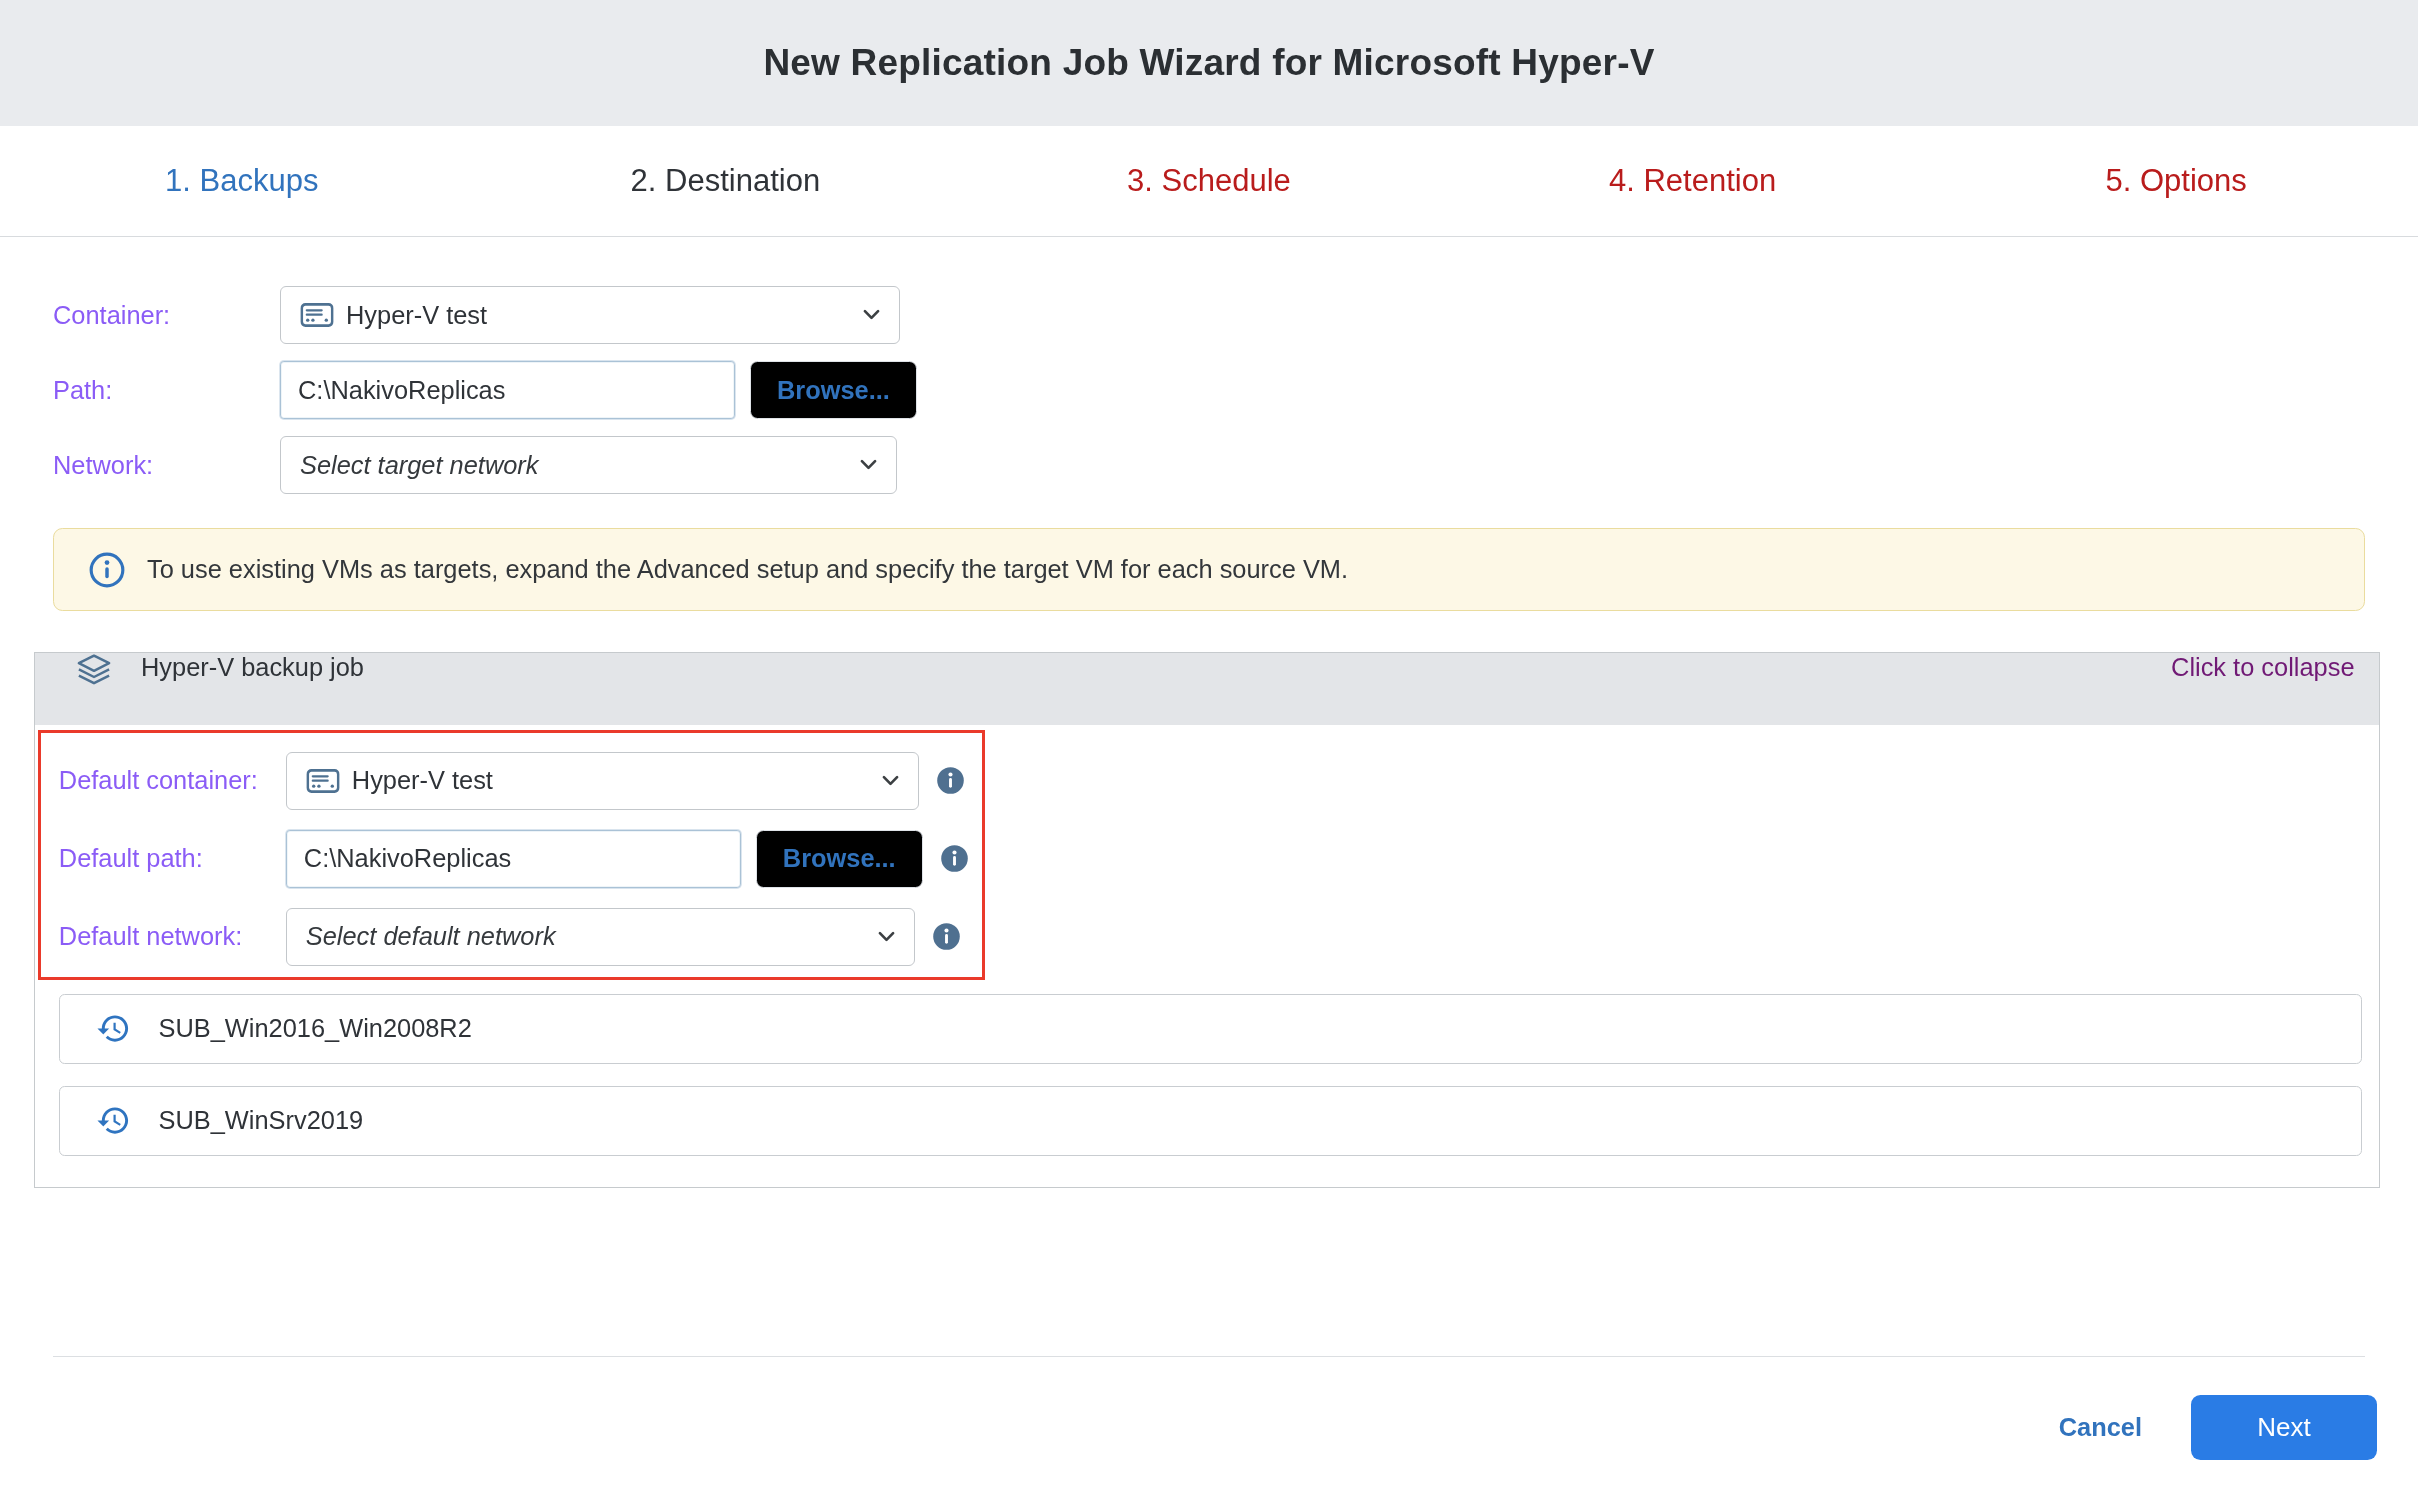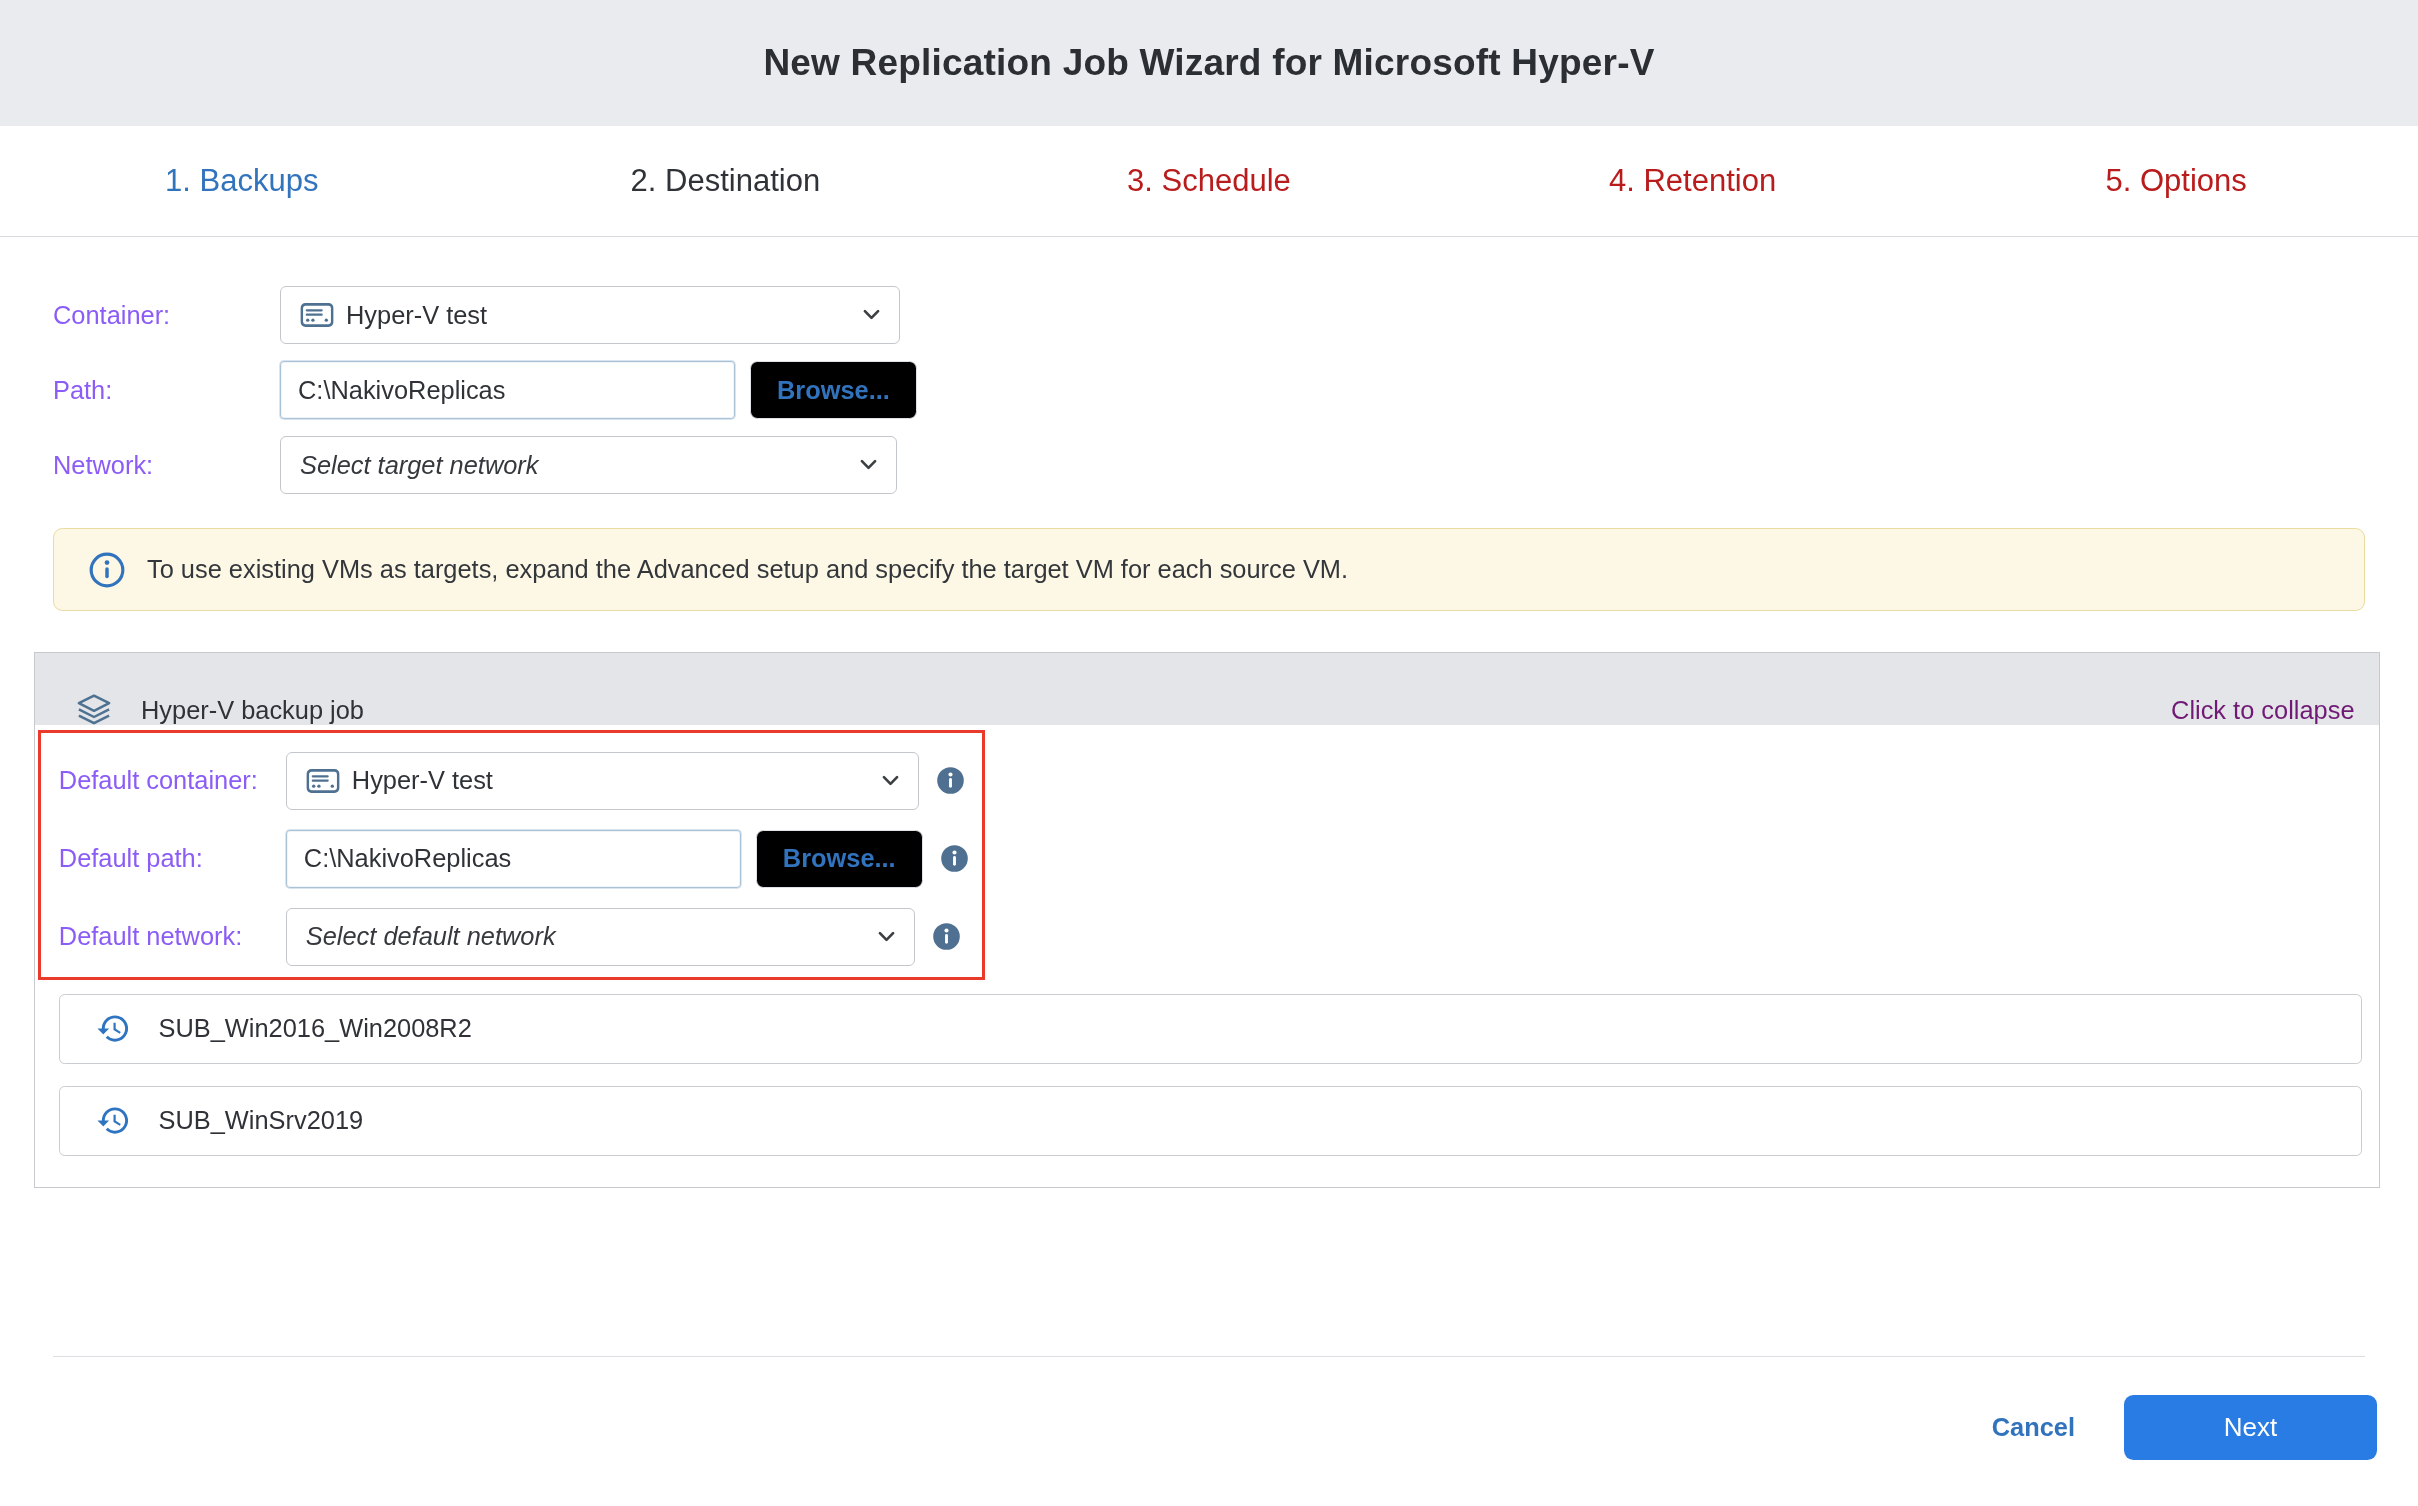--- a/index.html
+++ b/index.html
@@ -67,21 +67,21 @@
   
   .banner{
     margin-top:34px;height:83px;
     background:var(--banner-bg);border:1.9px solid var(--banner-border);border-radius:9.4px;
     display:flex;align-items:center;gap:21px;padding:0 34px;
     font-size:25.4px;color:#33373b;
   }
   
   .panel{margin:41px 38px 0 34px;border:0.9px solid #c6cacd;background:#fff;}
   .panel-header{
-    height:72px;background:#e3e5e8;display:flex;align-items:flex-end;
+    height:72px;background:#e3e5e8;display:flex;align-items:flex-start;
     padding:0 24.5px 0 40px;gap:28px;cursor:pointer;
   }
   .panel-title{font-size:25.4px;color:#2f3338;}
   .collapse-hint{margin-left:auto;font-size:25.4px;color:#701a75;}
   .panel-body{padding:0 0 31px 0;}
   .redbox{
     display:inline-block;margin:4.7px 0 0 2.8px;
     border:3.8px solid var(--highlight-red);
     padding:19px 13px 11.3px 18px;
   }
@@ -96,21 +96,21 @@
   .subjob .sj-name{font-size:25.4px;color:#2f3338;}
   
   .footer{margin-top:168px;}
   .divider{margin:0 53px;border-top:0.9px solid #dcdfe2;height:0;}
   .actions{display:flex;justify-content:flex-end;align-items:center;gap:49px;padding:38px 41px 0 0;}
   .cancel{
     background:none;border:none;color:var(--accent-blue);
     font-size:25.4px;font-weight:700;font-family:inherit;cursor:pointer;padding:0;
   }
   .next{
-    width:253px;height:65px;border:none;border-radius:9.4px;
+    width:186px;height:65px;border:none;border-radius:9.4px;
     background:var(--next-blue);color:#fff;font-size:26px;font-weight:500;
     font-family:inherit;cursor:pointer;
   }
   svg{display:block;}
   .defs{position:absolute;width:0;height:0;overflow:hidden;}
 </style>
 </head>
 <body>
 
 <svg class="defs" xmlns="http://www.w3.org/2000/svg" aria-hidden="true">

